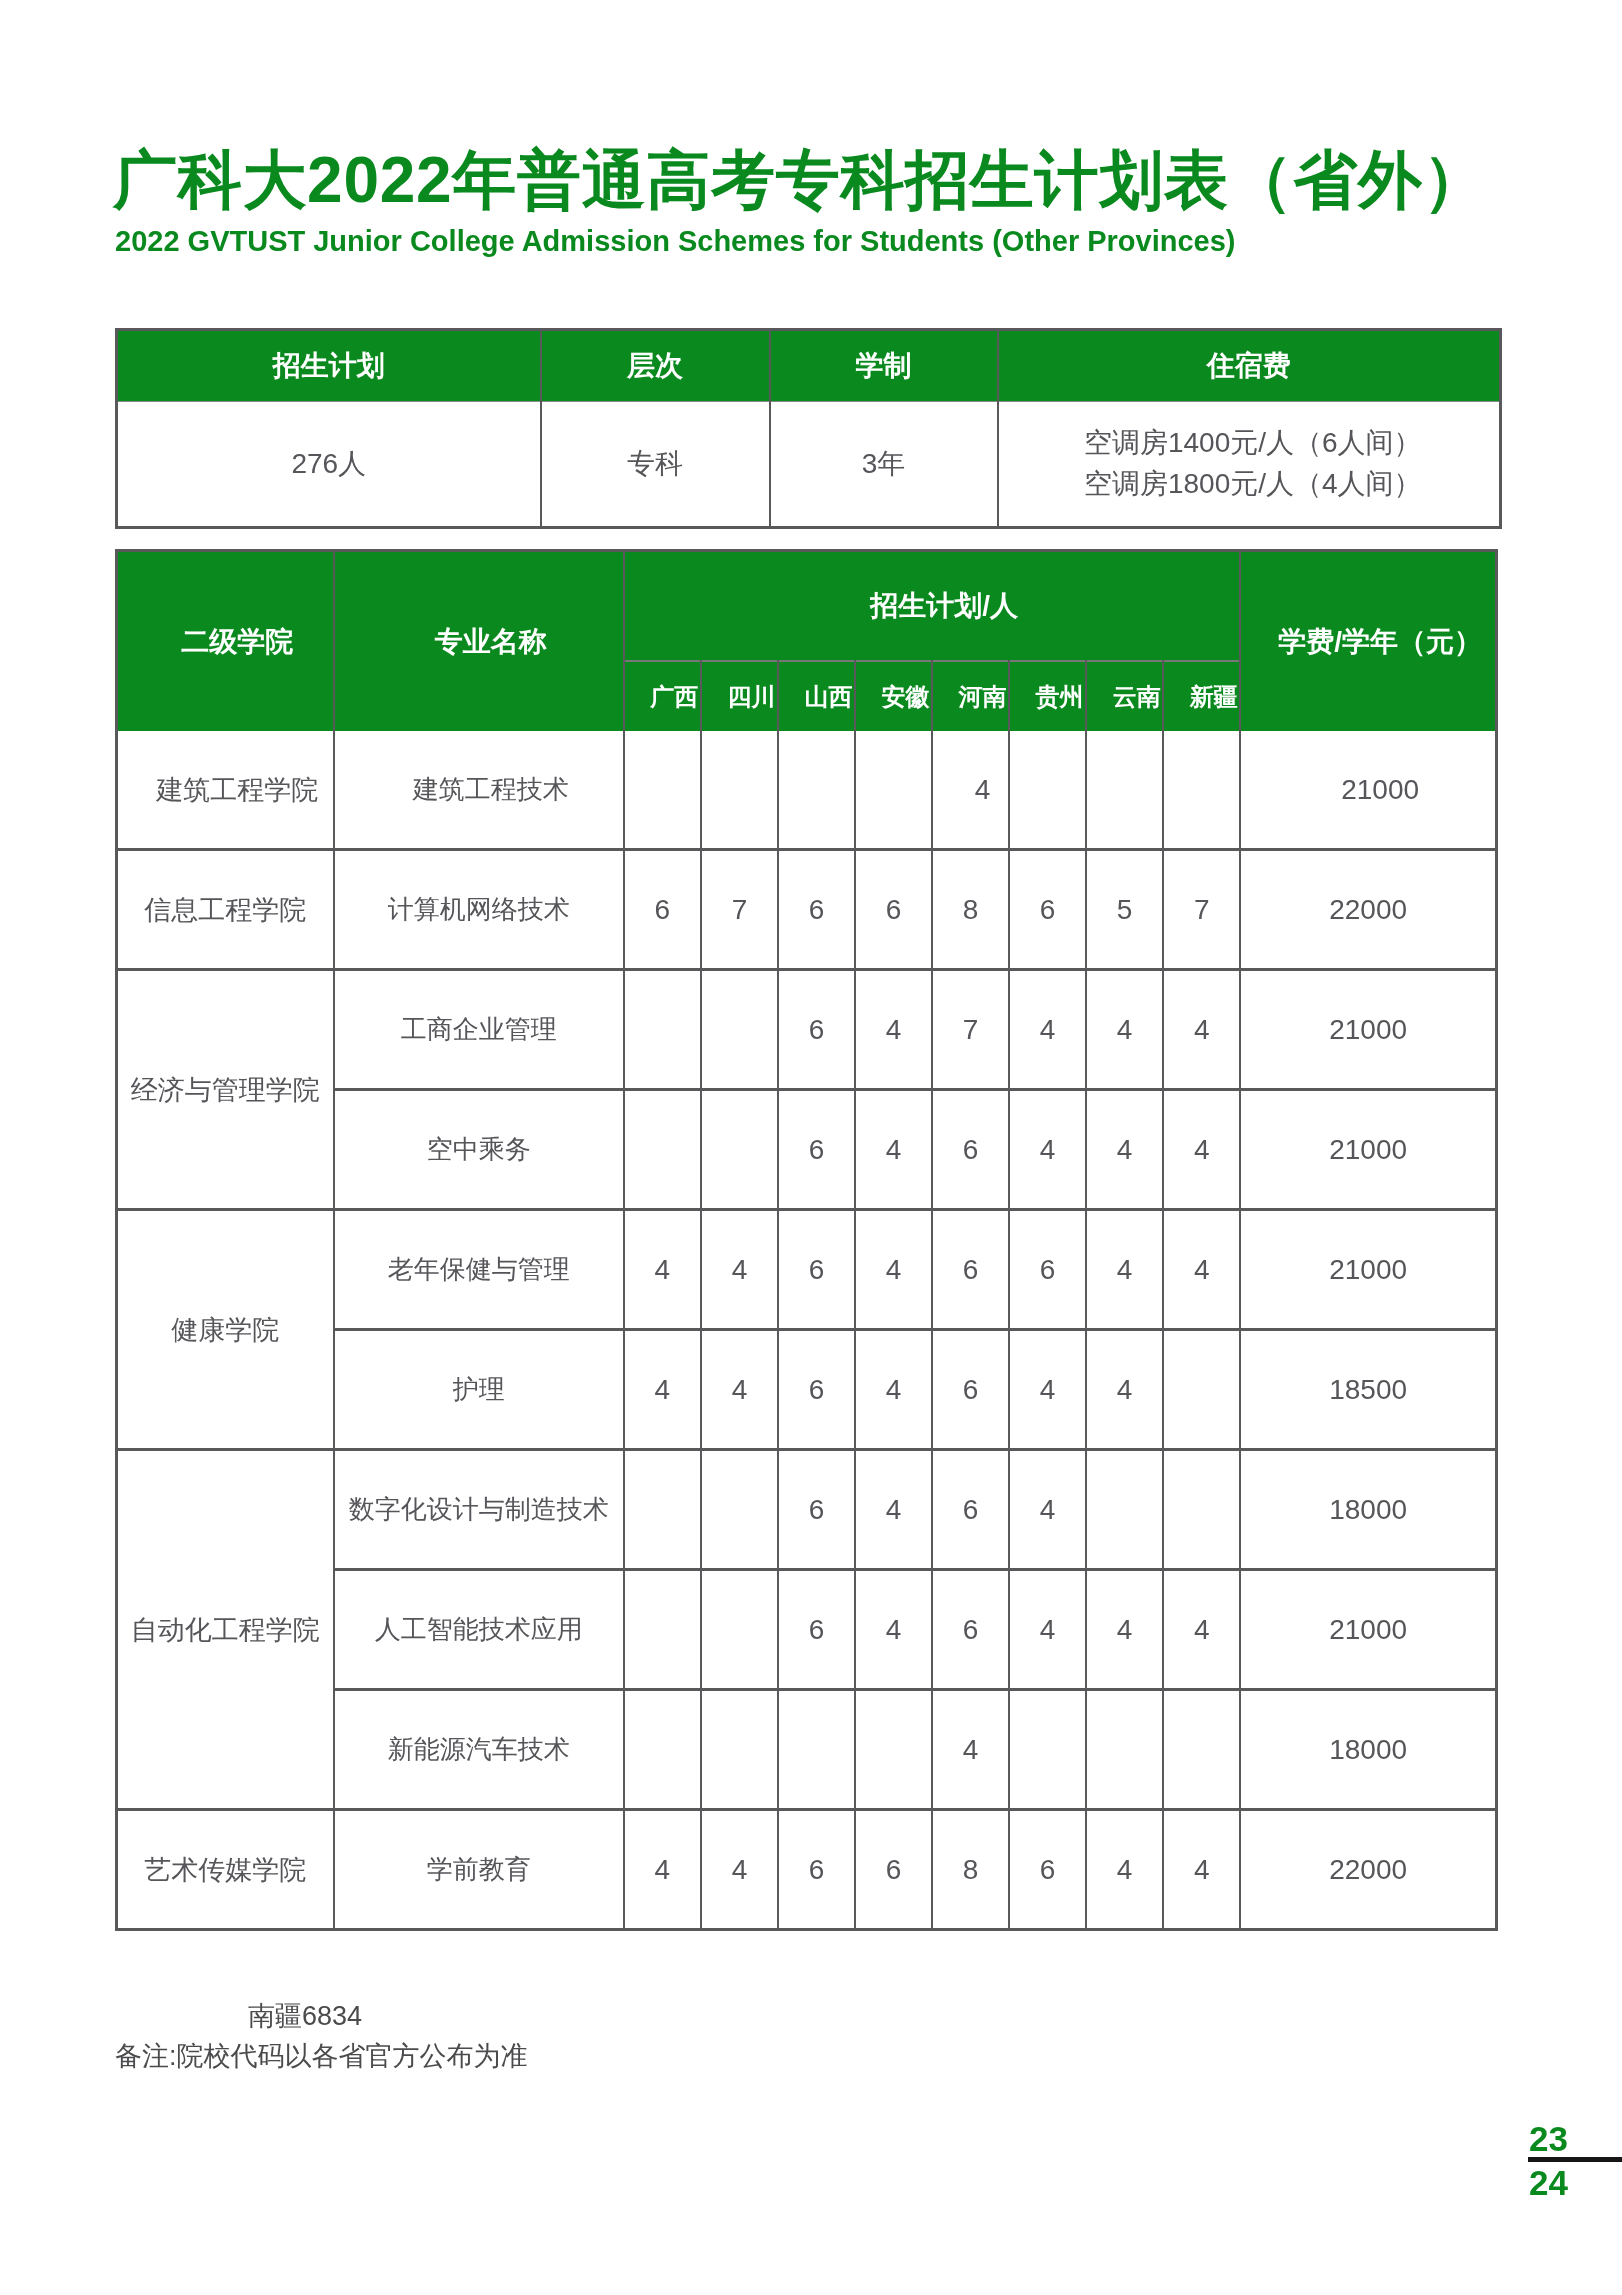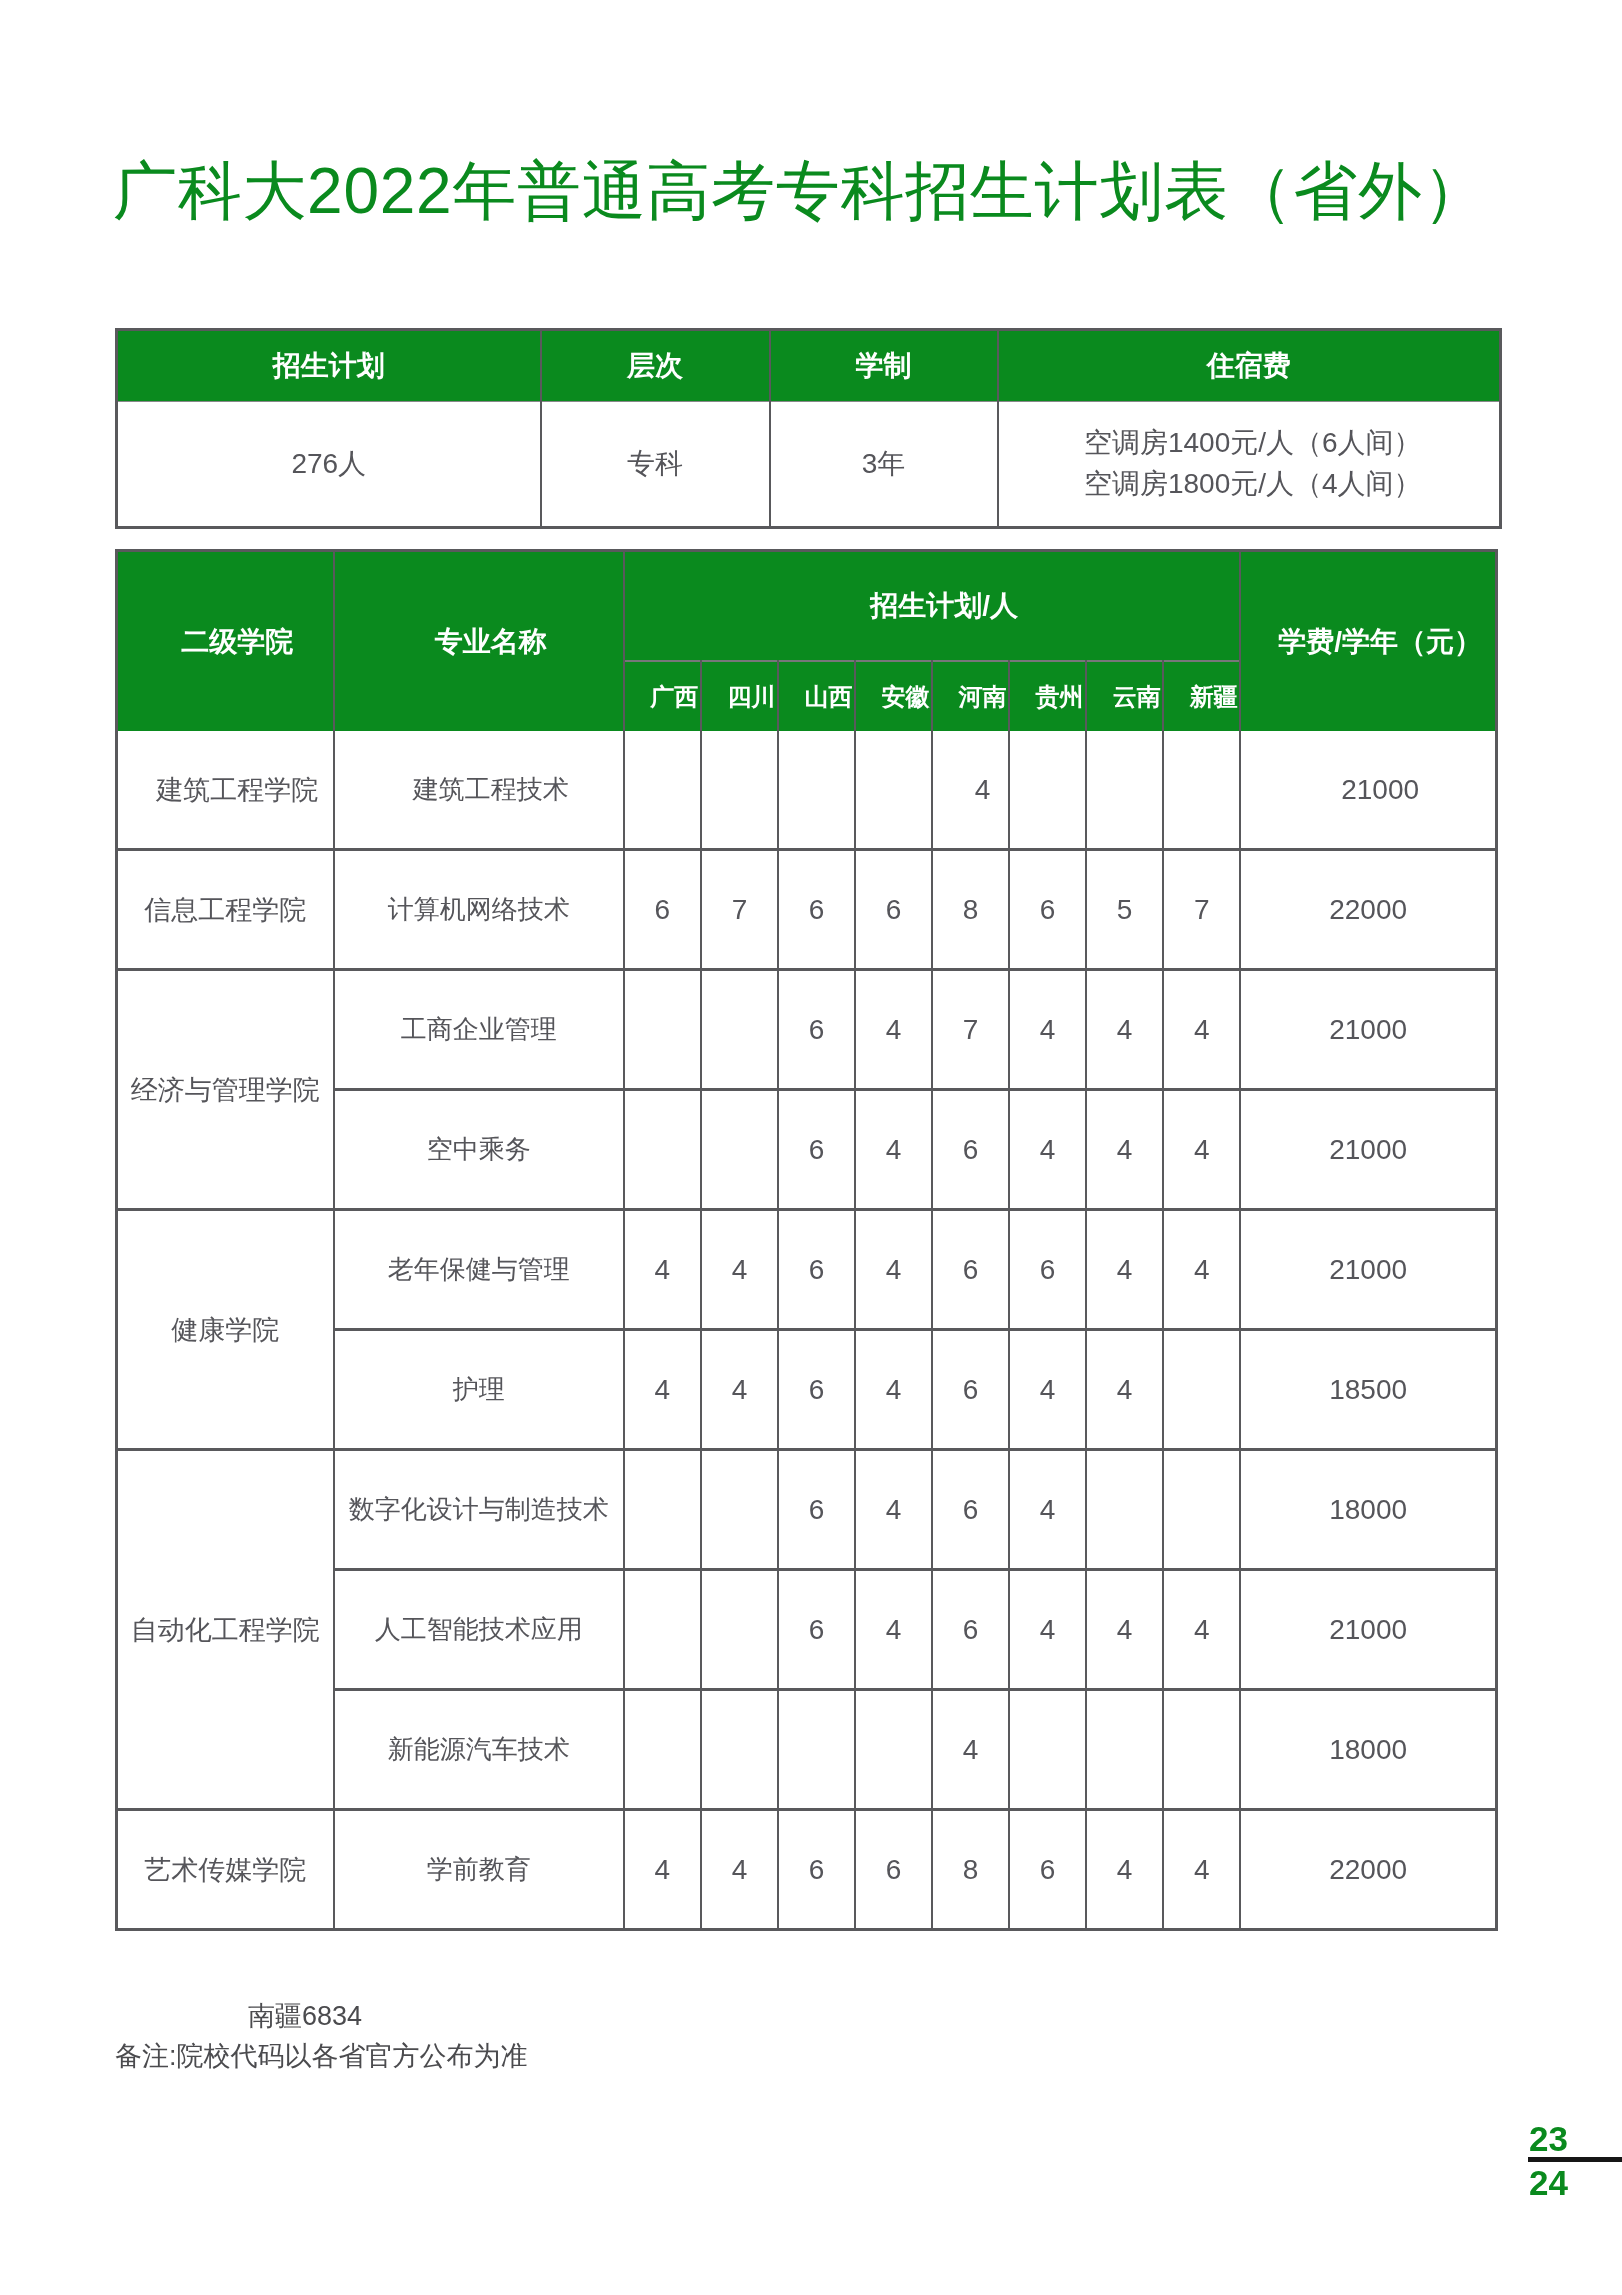--- a/index.html
+++ b/index.html
@@ -2,22 +2,22 @@
 <html style="font-size:11.7px"><head>
 <meta charset="utf-8">
 <style>
   html,body { margin:0; padding:0; background:#ffffff; }
   .page {
     position:relative; width:1623px; height:2295px; background:#ffffff;
     overflow:hidden; font-family:"Liberation Sans","DejaVu Sans",sans-serif;
   }
   
   .title {
-    position:absolute; left:113px; top:148px;
-    font-size:64px; font-weight:400; color:#0a8a1e;
+    position:absolute; left:113px; top:137px;
+    font-size:64px; font-weight:700; color:#0a8a1e;
     white-space:nowrap; letter-spacing:0.7px; margin:0;
   }
   .subtitle {
     position:absolute; left:115px; top:225px;
     font-size:29px; font-weight:bold; color:#0a8a1e; white-space:nowrap;
   }
   .note {
     position:absolute; left:115px; top:278px;
     font-size:24px; color:#48484b; white-space:nowrap;
   }
@@ -75,20 +75,21 @@
     position:absolute; left:1528px; top:2157px; width:94px; height:5.1px;
     background:#161616;
   }
 </style>
 </head>
 <body>
 
 <div class="page">
 
   <h1 class="title">广科大2022年普通高考专科招生计划表（省外）</h1>
+  <div class="subtitle">2022 GVTUST Junior College Admission Schemes for Students (Other Provinces)</div>
 
   <table class="t1">
     <colgroup>
       <col style="width:424px">
         <col style="width:229px">
         <col style="width:228px">
         <col style="width:503px">
     </colgroup>
     <thead>
       <tr>

